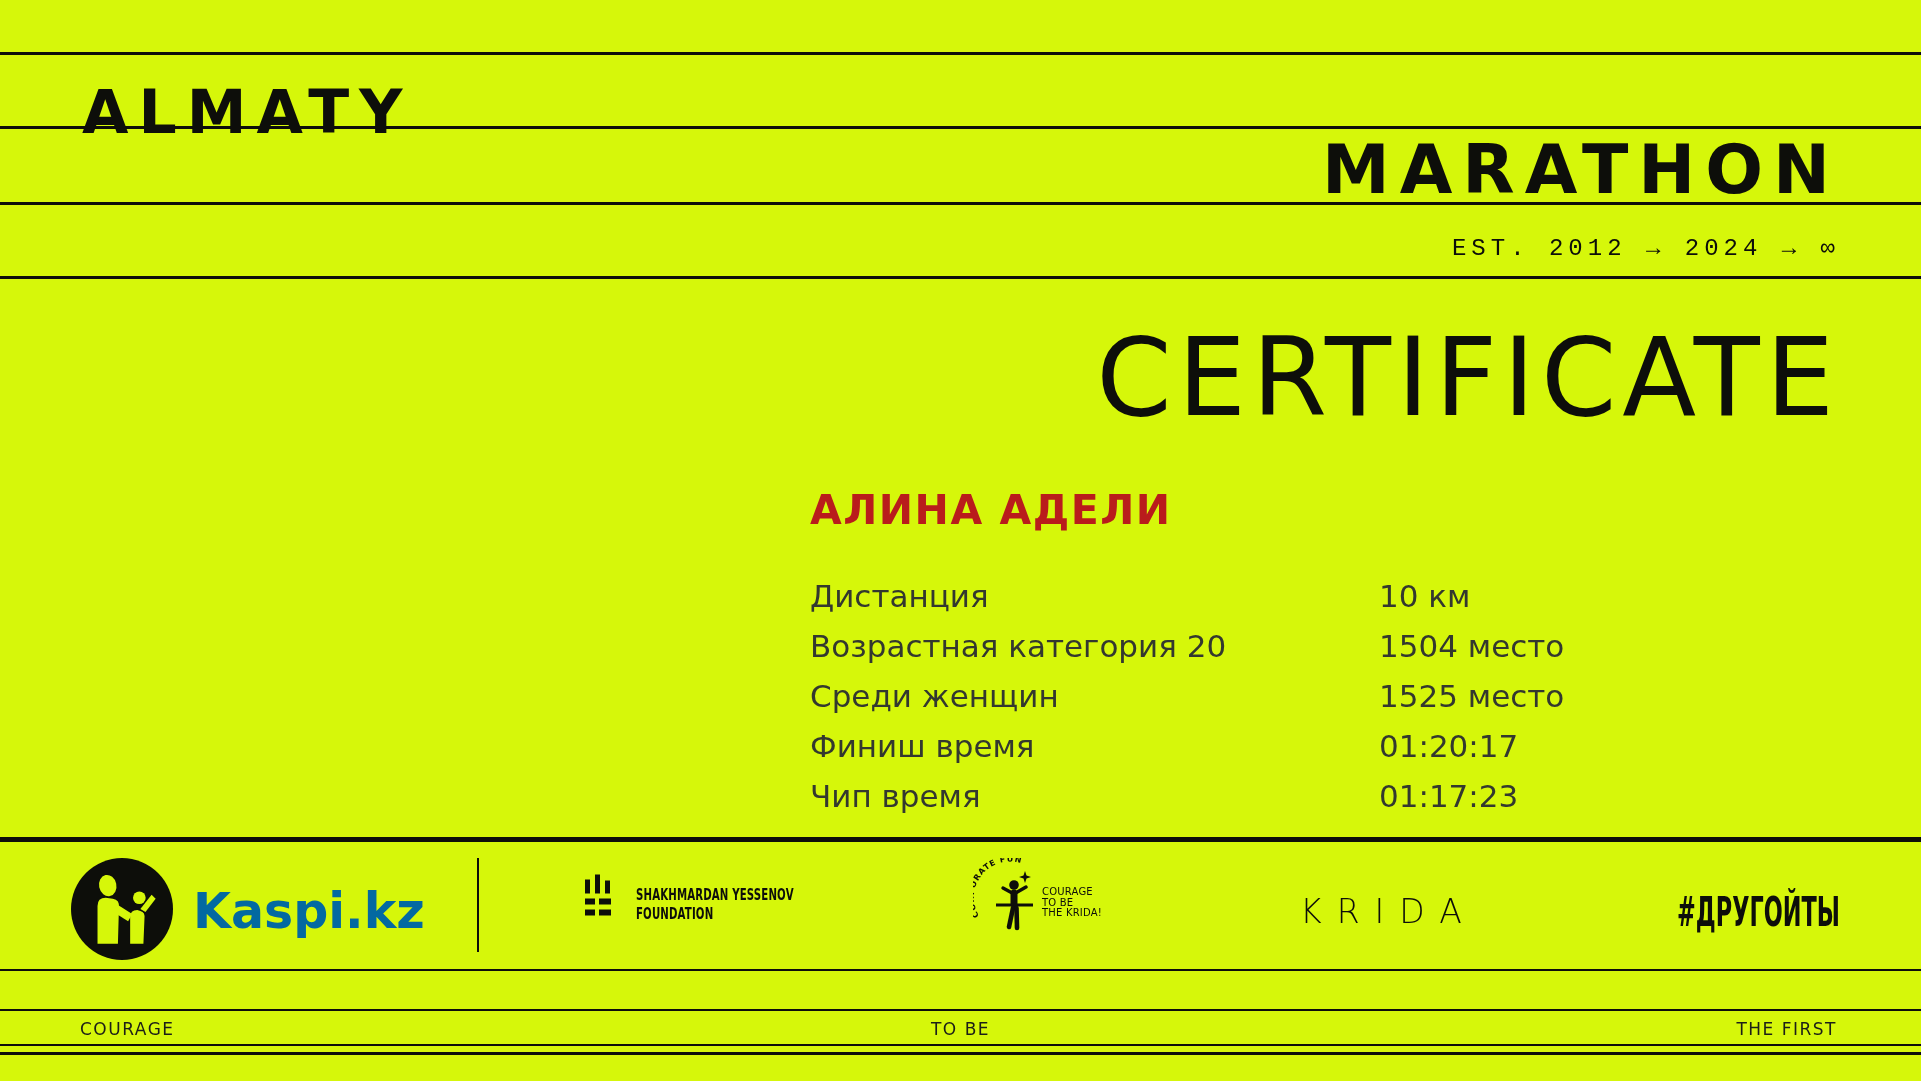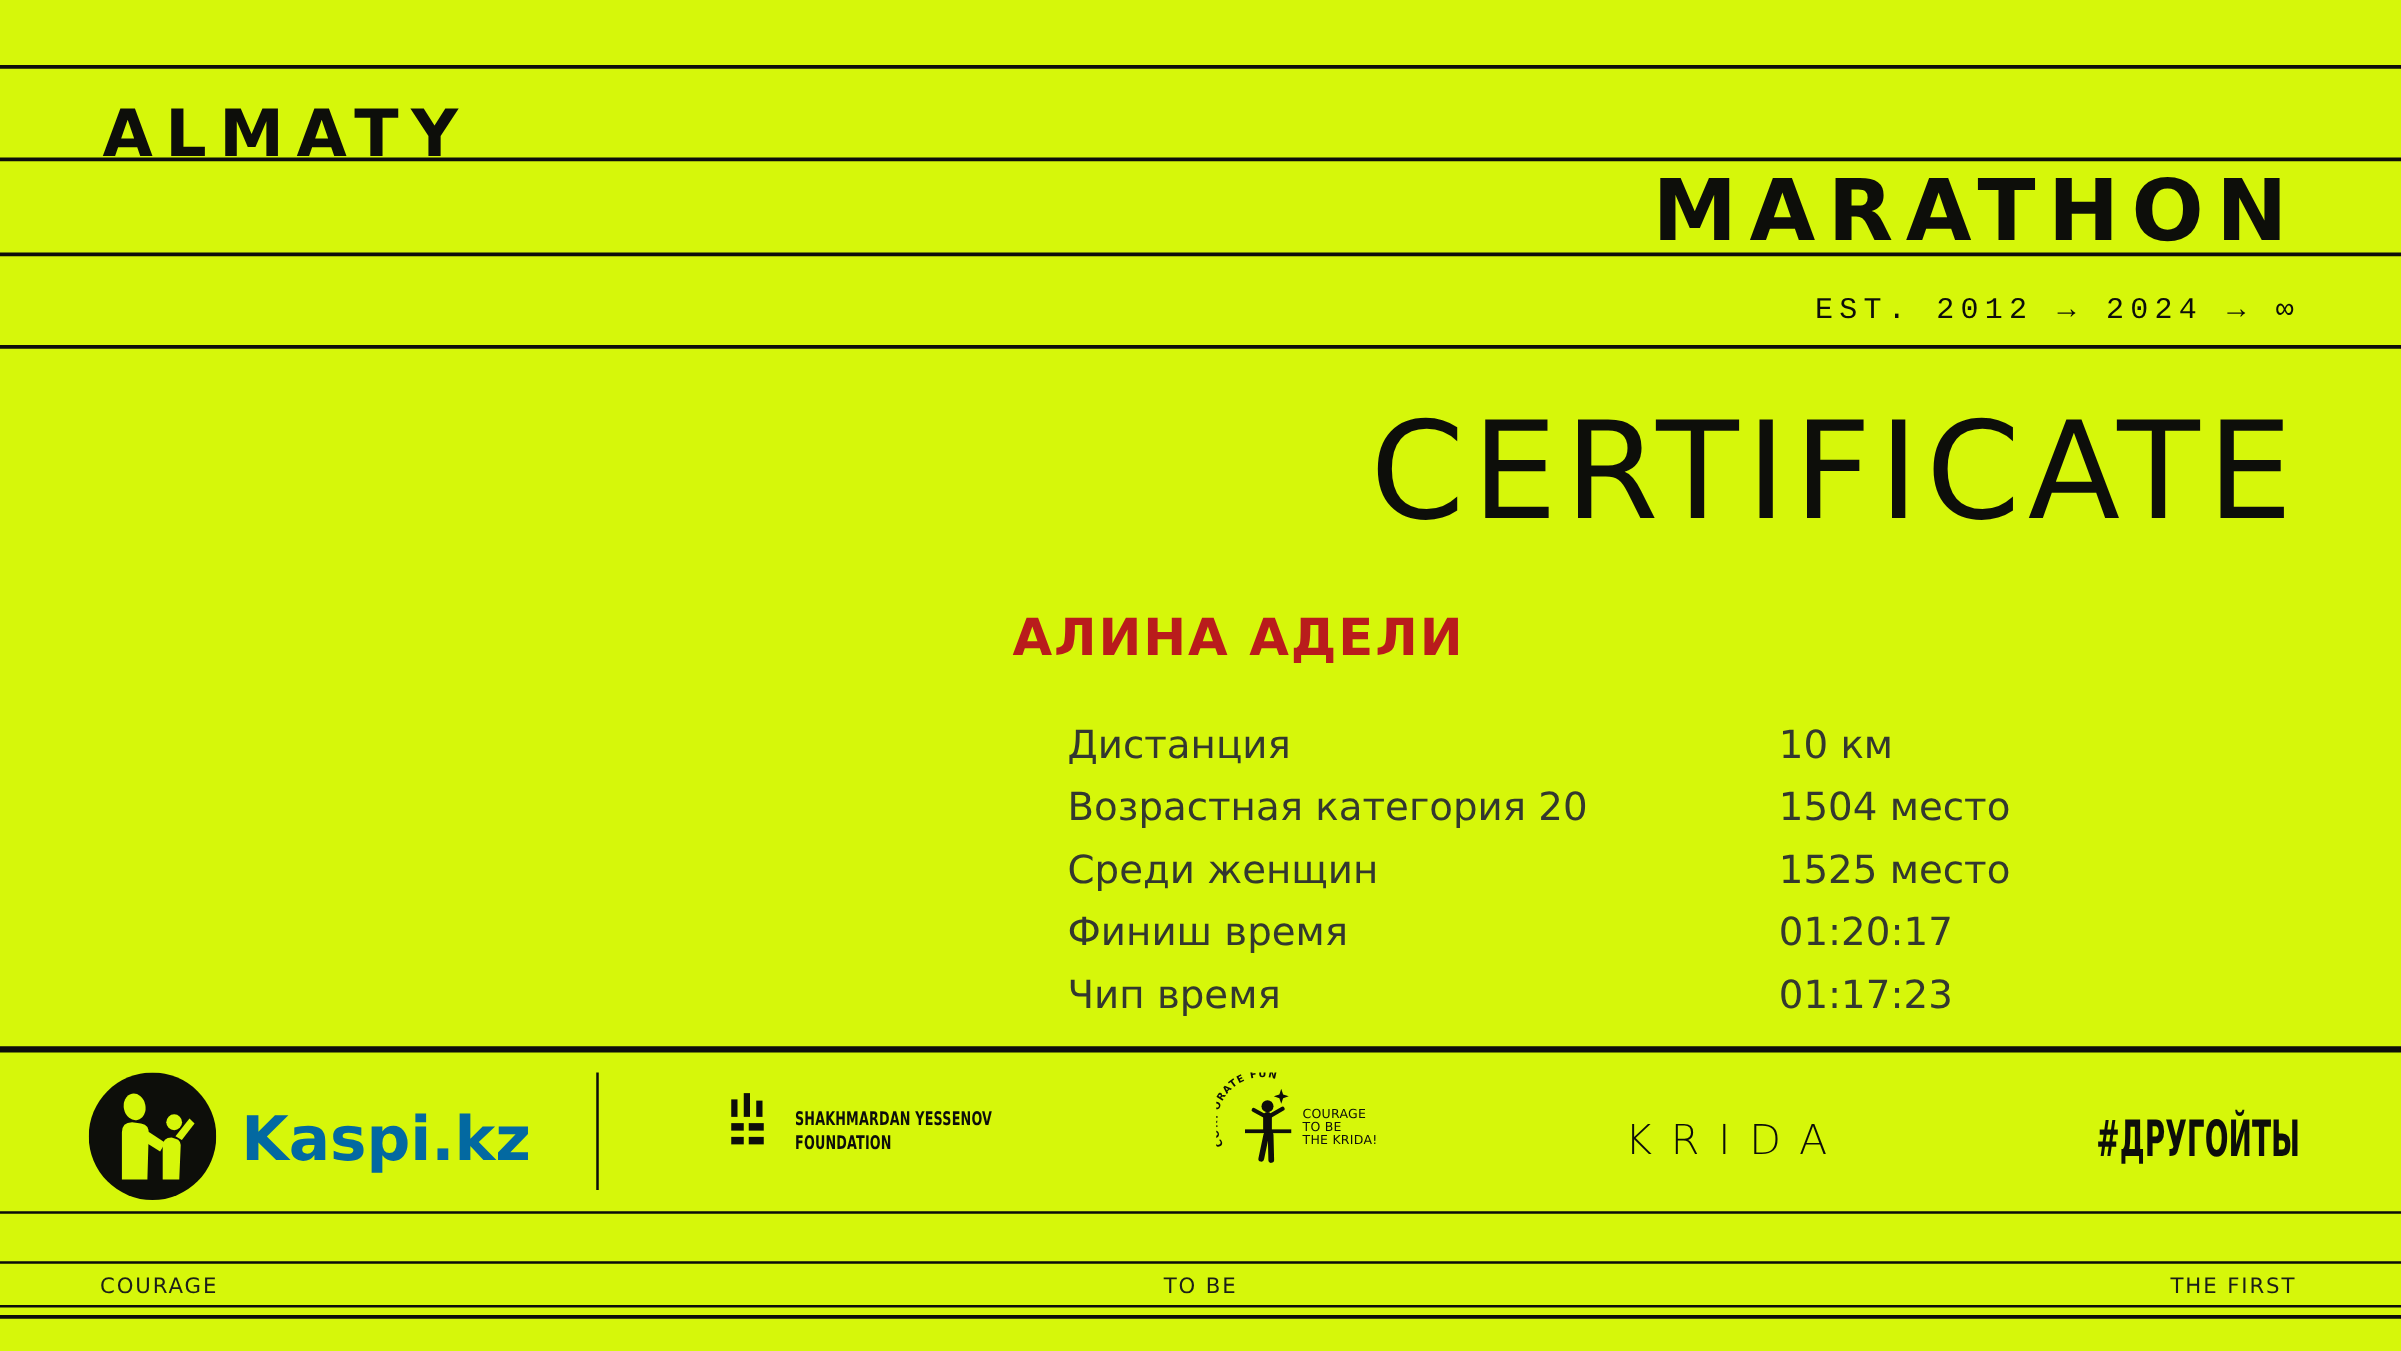--- a/index.html
+++ b/index.html
@@ -8,40 +8,40 @@
     background:#d6f70a;
     font-family:"DejaVu Sans","Liberation Sans",sans-serif;
     color:#0d0e0a;
   }
   .hline{position:absolute;left:0;right:0;height:3px;background:#0d0e0a;}
   .hline.thick{height:5px;}
   .hline.thin{height:2px;}
 
   .almaty{
     position:absolute;left:82px;top:82px;
-    font-size:52px;font-weight:800;letter-spacing:10px;line-height:1;
+    font-size:60px;font-weight:800;letter-spacing:10px;line-height:1;
   }
   .marathon{
     position:absolute;right:81px;top:136px;
     font-size:68px;font-weight:800;letter-spacing:10px;line-height:1;
   }
   .est{
     position:absolute;right:81px;top:237px;
     font-size:24px;font-weight:500;letter-spacing:5px;line-height:1;white-space:nowrap;font-family:Liberation Mono, monospace;
   }
   .cert-title{
     position:absolute;right:81px;top:324px;
     font-size:108px;font-weight:400;letter-spacing:6px;line-height:1;white-space:nowrap;
   }
   .runner-name{
     position:absolute;left:810px;top:490px;
     font-size:41px;font-weight:700;letter-spacing:1.5px;line-height:1;color:#b91c1c;
   }
   .results{position:absolute;left:810px;top:571px;width:940px;}
-  .results .row{display:flex;height:50px;line-height:50px;font-size:31px;color:#33382f;margin-left:44px;}
+  .results .row{display:flex;height:50px;line-height:50px;font-size:31px;color:#33382f;}
   .results .lbl{width:569px;flex:none;}
   .results .val{flex:auto;}
 
   
   .kaspi-icon{position:absolute;left:71px;top:858px;width:102px;height:102px;}
   .kaspi-text{position:absolute;left:193px;top:887px;font-size:49px;font-weight:700;line-height:1;letter-spacing:0px;color:#0369a1;}
   .vdivider{position:absolute;left:477px;top:858px;width:2px;height:94px;background:#0d0e0a;}
   .yessenov-icon{position:absolute;left:584px;top:871px;width:30px;height:51px;}
   .yessenov-text{position:absolute;left:636px;top:886px;font-size:15px;font-weight:700;line-height:19px;letter-spacing:0.2px;transform:scaleX(0.68);transform-origin:left top;white-space:nowrap;}
   .fund-icon{position:absolute;left:973px;top:858px;width:84px;height:84px;}

